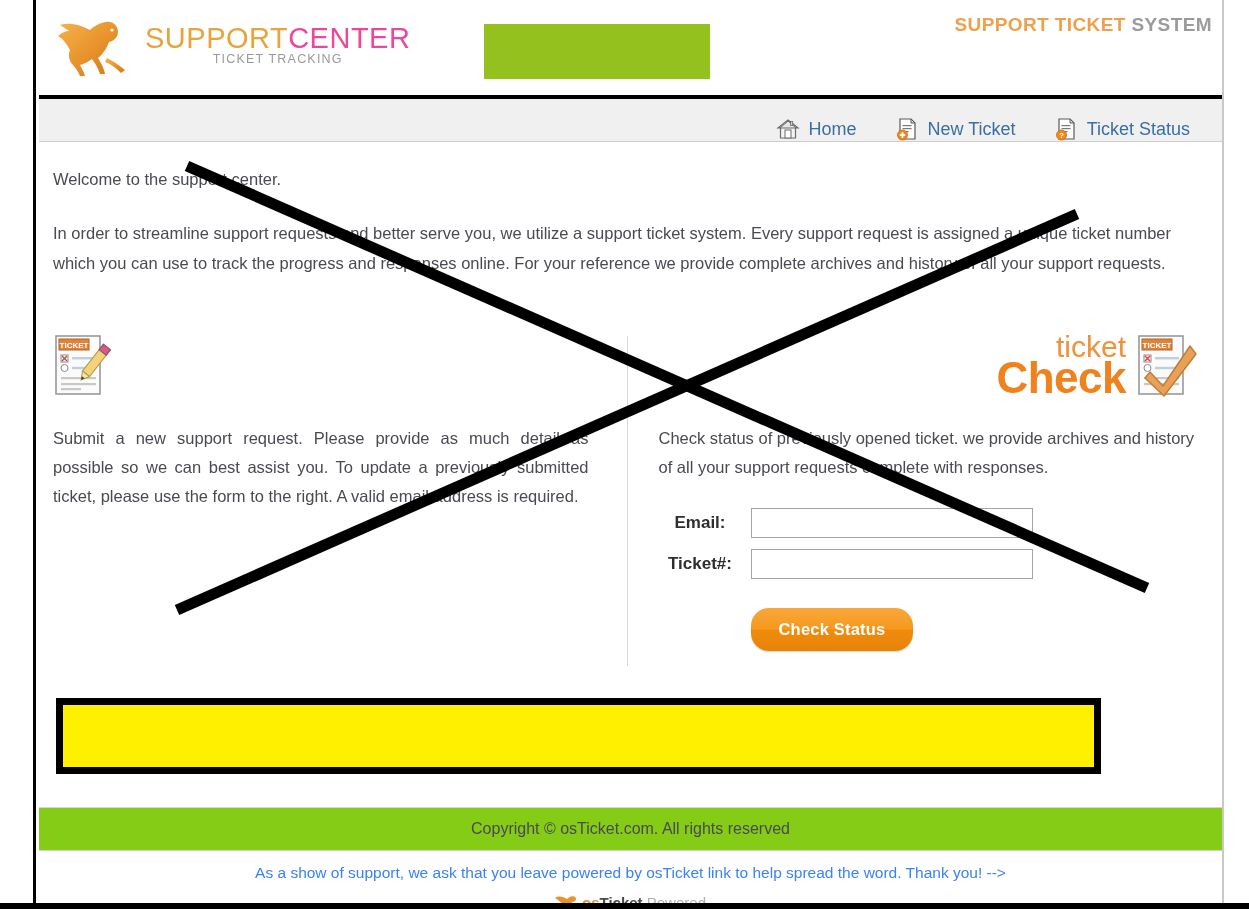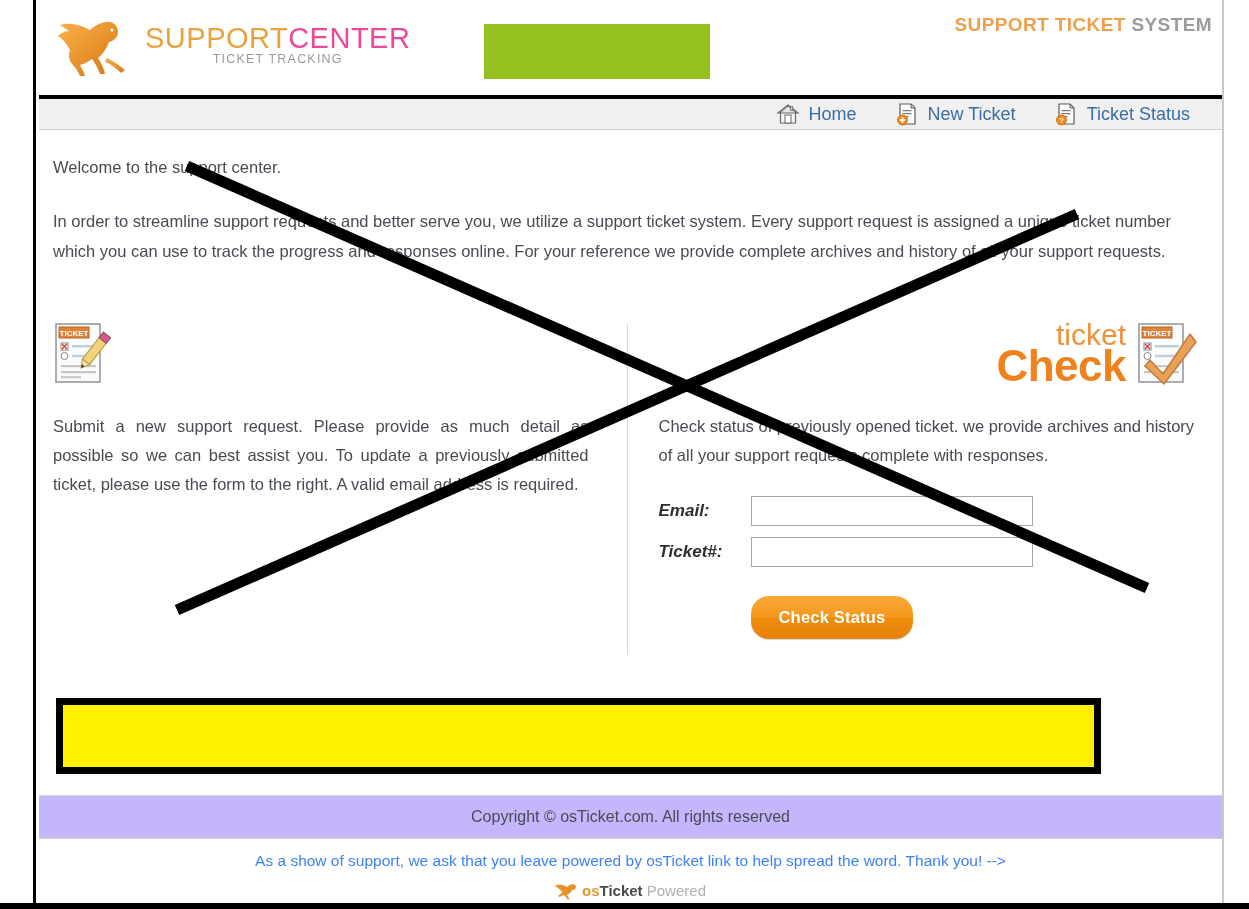--- a/index.html
+++ b/index.html
@@ -90,27 +90,27 @@
     font-size: 19px;
     letter-spacing: 0.4px;
     font-weight: bold;
   }
   .header-right .hr1 { color: #f0a04b; }
   .header-right .hr2 { color: #9b9b9b; }
 
   
   .nav {
     position: relative;
-    height: 31px;
+    height: 43px;
     background: #f0f0f0;
     border-bottom: 1px solid #cfcfcf;
     box-sizing: border-box;
     display: flex;
     justify-content: flex-end;
-    align-items: center;
+    align-items: flex-end;
     padding-right: 32px;
   }
   .nav-item {
     display: flex;
     align-items: center;
     margin-left: 38px;
     text-decoration: none;
     cursor: pointer;
   }
   .nav-item .nav-label {
@@ -201,27 +201,26 @@
   .panel-desc.nojust { text-align: left; }
 
   .form-rows { margin-top: 26px; }
   .form-row {
     display: flex;
     align-items: center;
     margin-bottom: 11px;
   }
   .form-label {
     width: 92px;
-    text-align: left;
+    text-align: center;
     font-size: 17px;
     color: #2e2e2e;
     font-weight: bold;
     padding-right: 9px;
     box-sizing: border-box;
-    font-style: italic;
   }
   .form-input {
     width: 282px;
     height: 30px;
     border: 1px solid #a5a5a5;
     background: #ffffff;
     box-sizing: border-box;
     font-size: 14px;
     font-family: "Liberation Sans", sans-serif;
     padding: 0 5px;
@@ -241,21 +240,21 @@
     cursor: pointer;
     letter-spacing: 0.2px;
     box-shadow: 0 1px 1px rgba(0,0,0,0.18);
   }
   .btn-open { margin-top: 30px; margin-left: 5px; }
   .btn-check { margin-top: 18px; margin-left: 0px; }
 
   
   .footer-copy {
     height: 43px;
-    background: #c4b5fd;
+    background: #84cc16;
     border-bottom: 1px solid #d0d0d0;
     display: flex;
     align-items: center;
     justify-content: center;
     font-size: 16px;
     color: #4a4a52;
     box-sizing: border-box;
   }
   .footer-note {
     padding-top: 13px;

